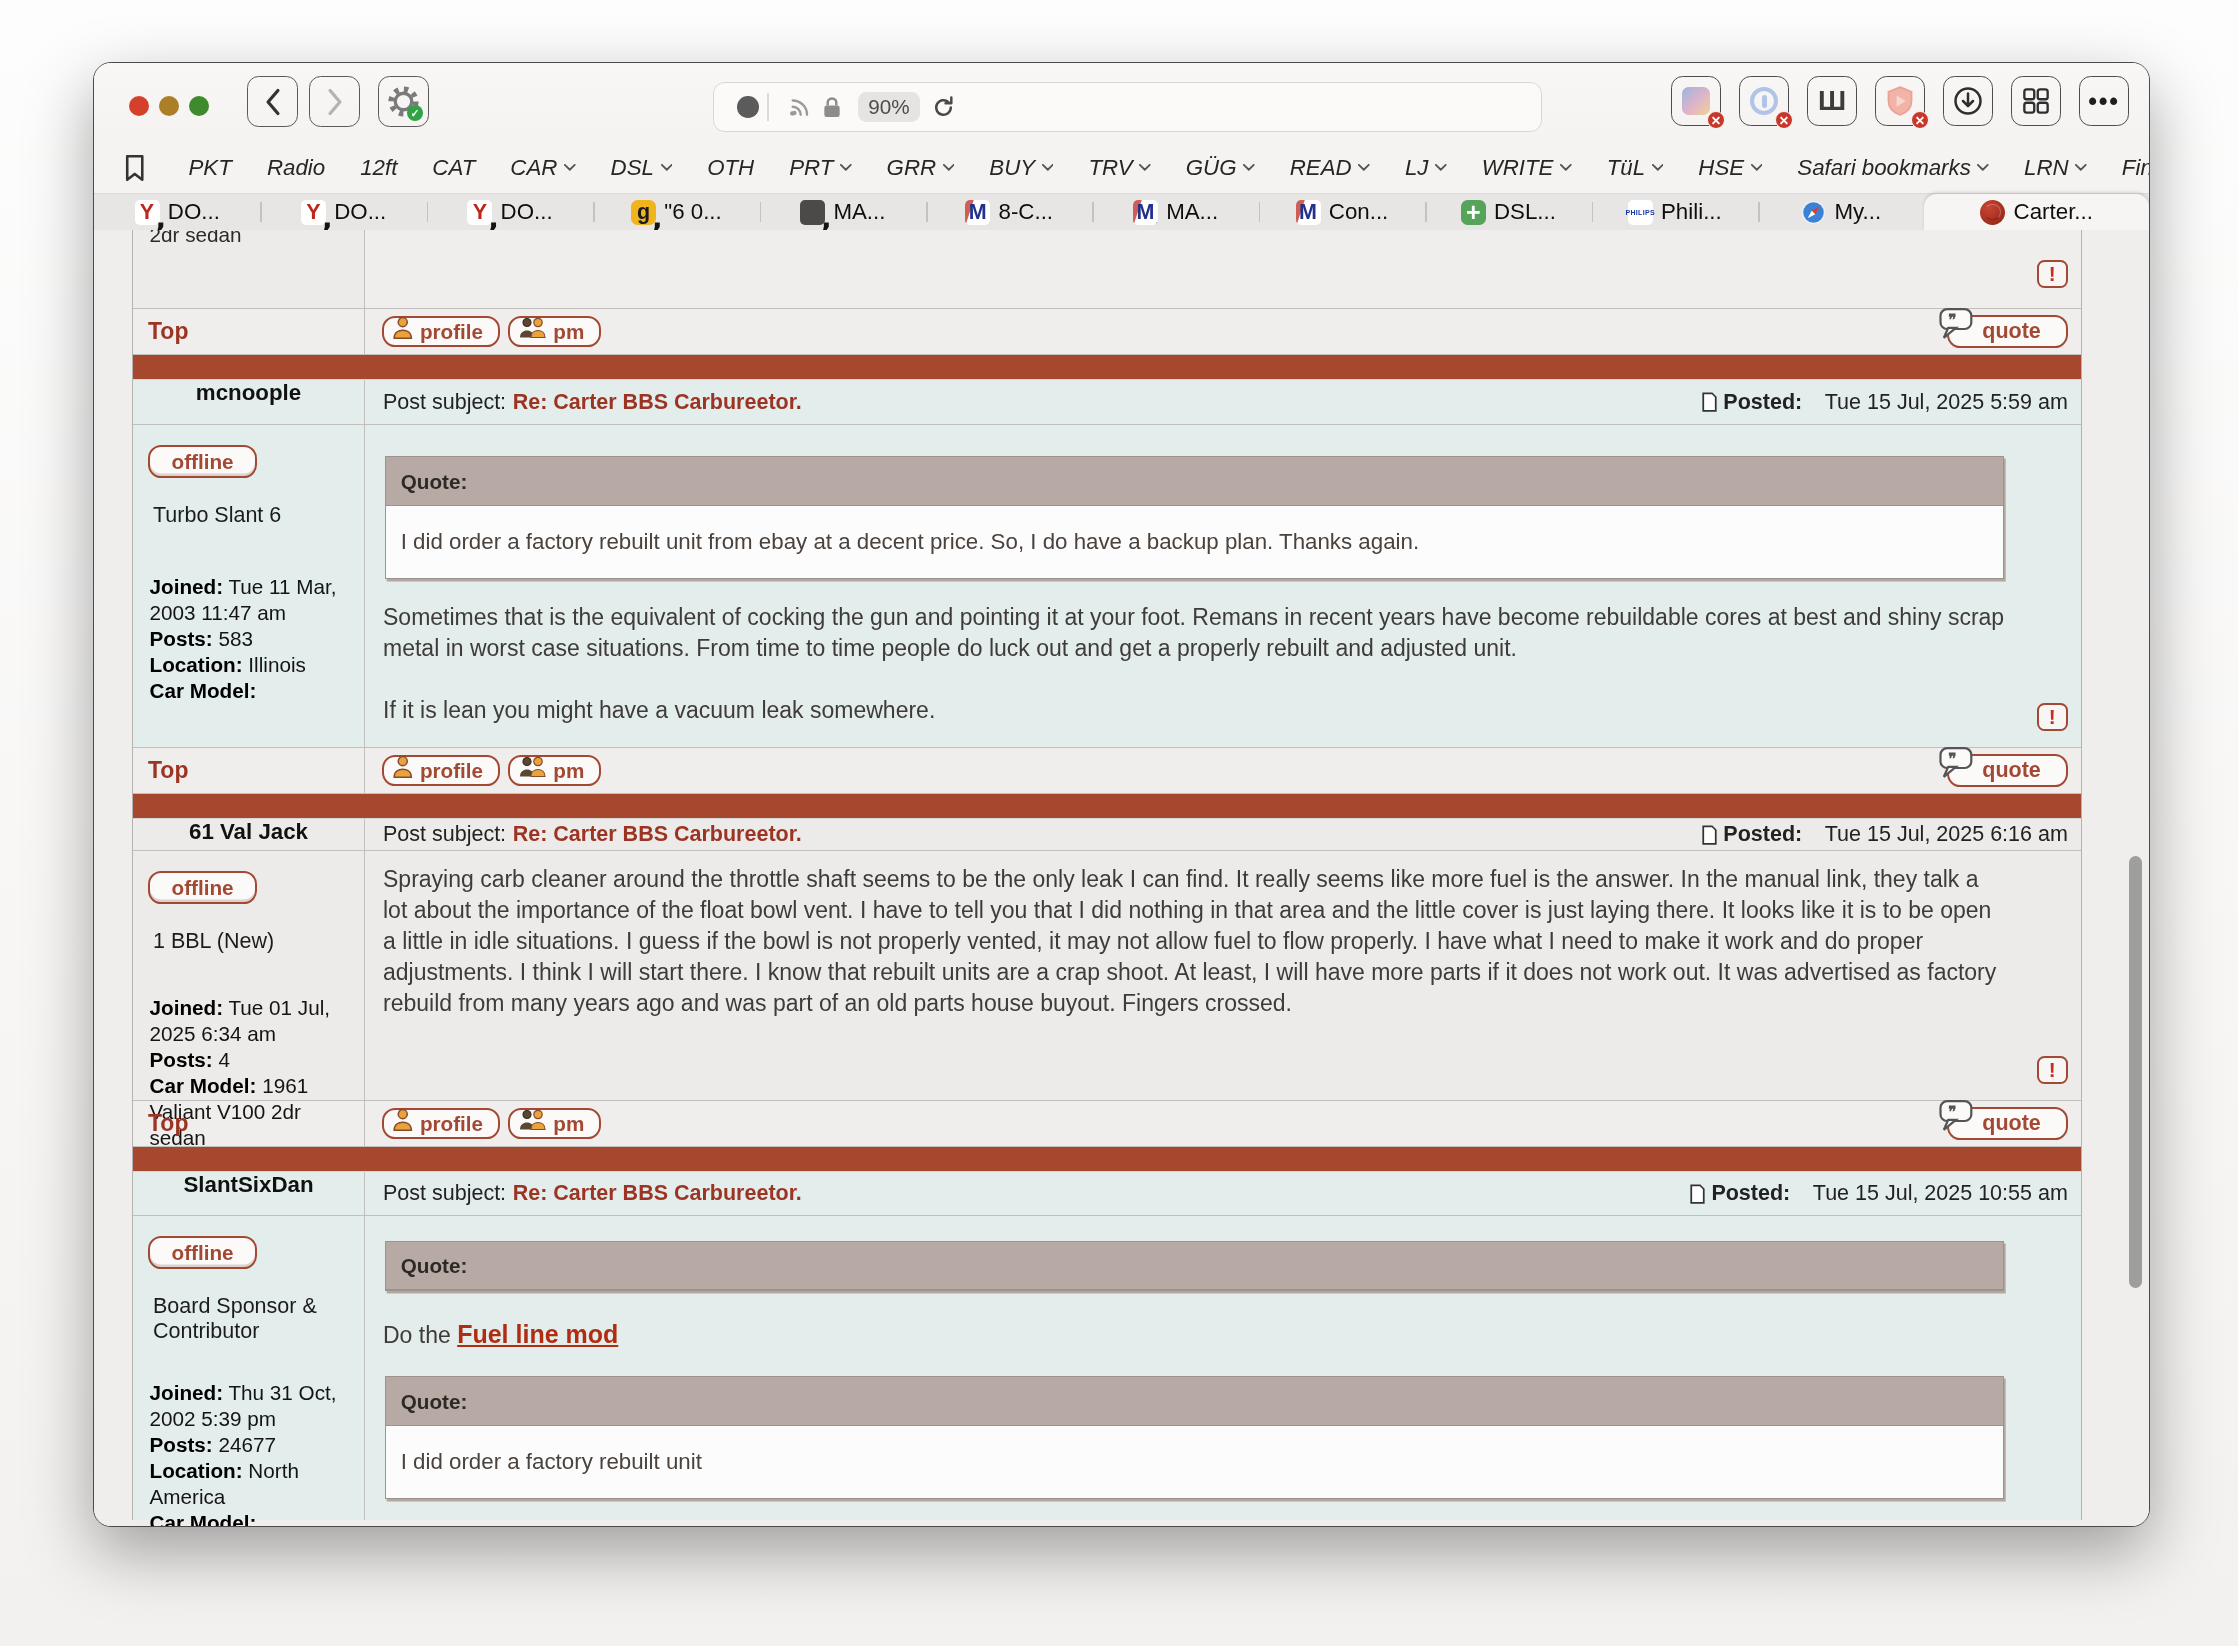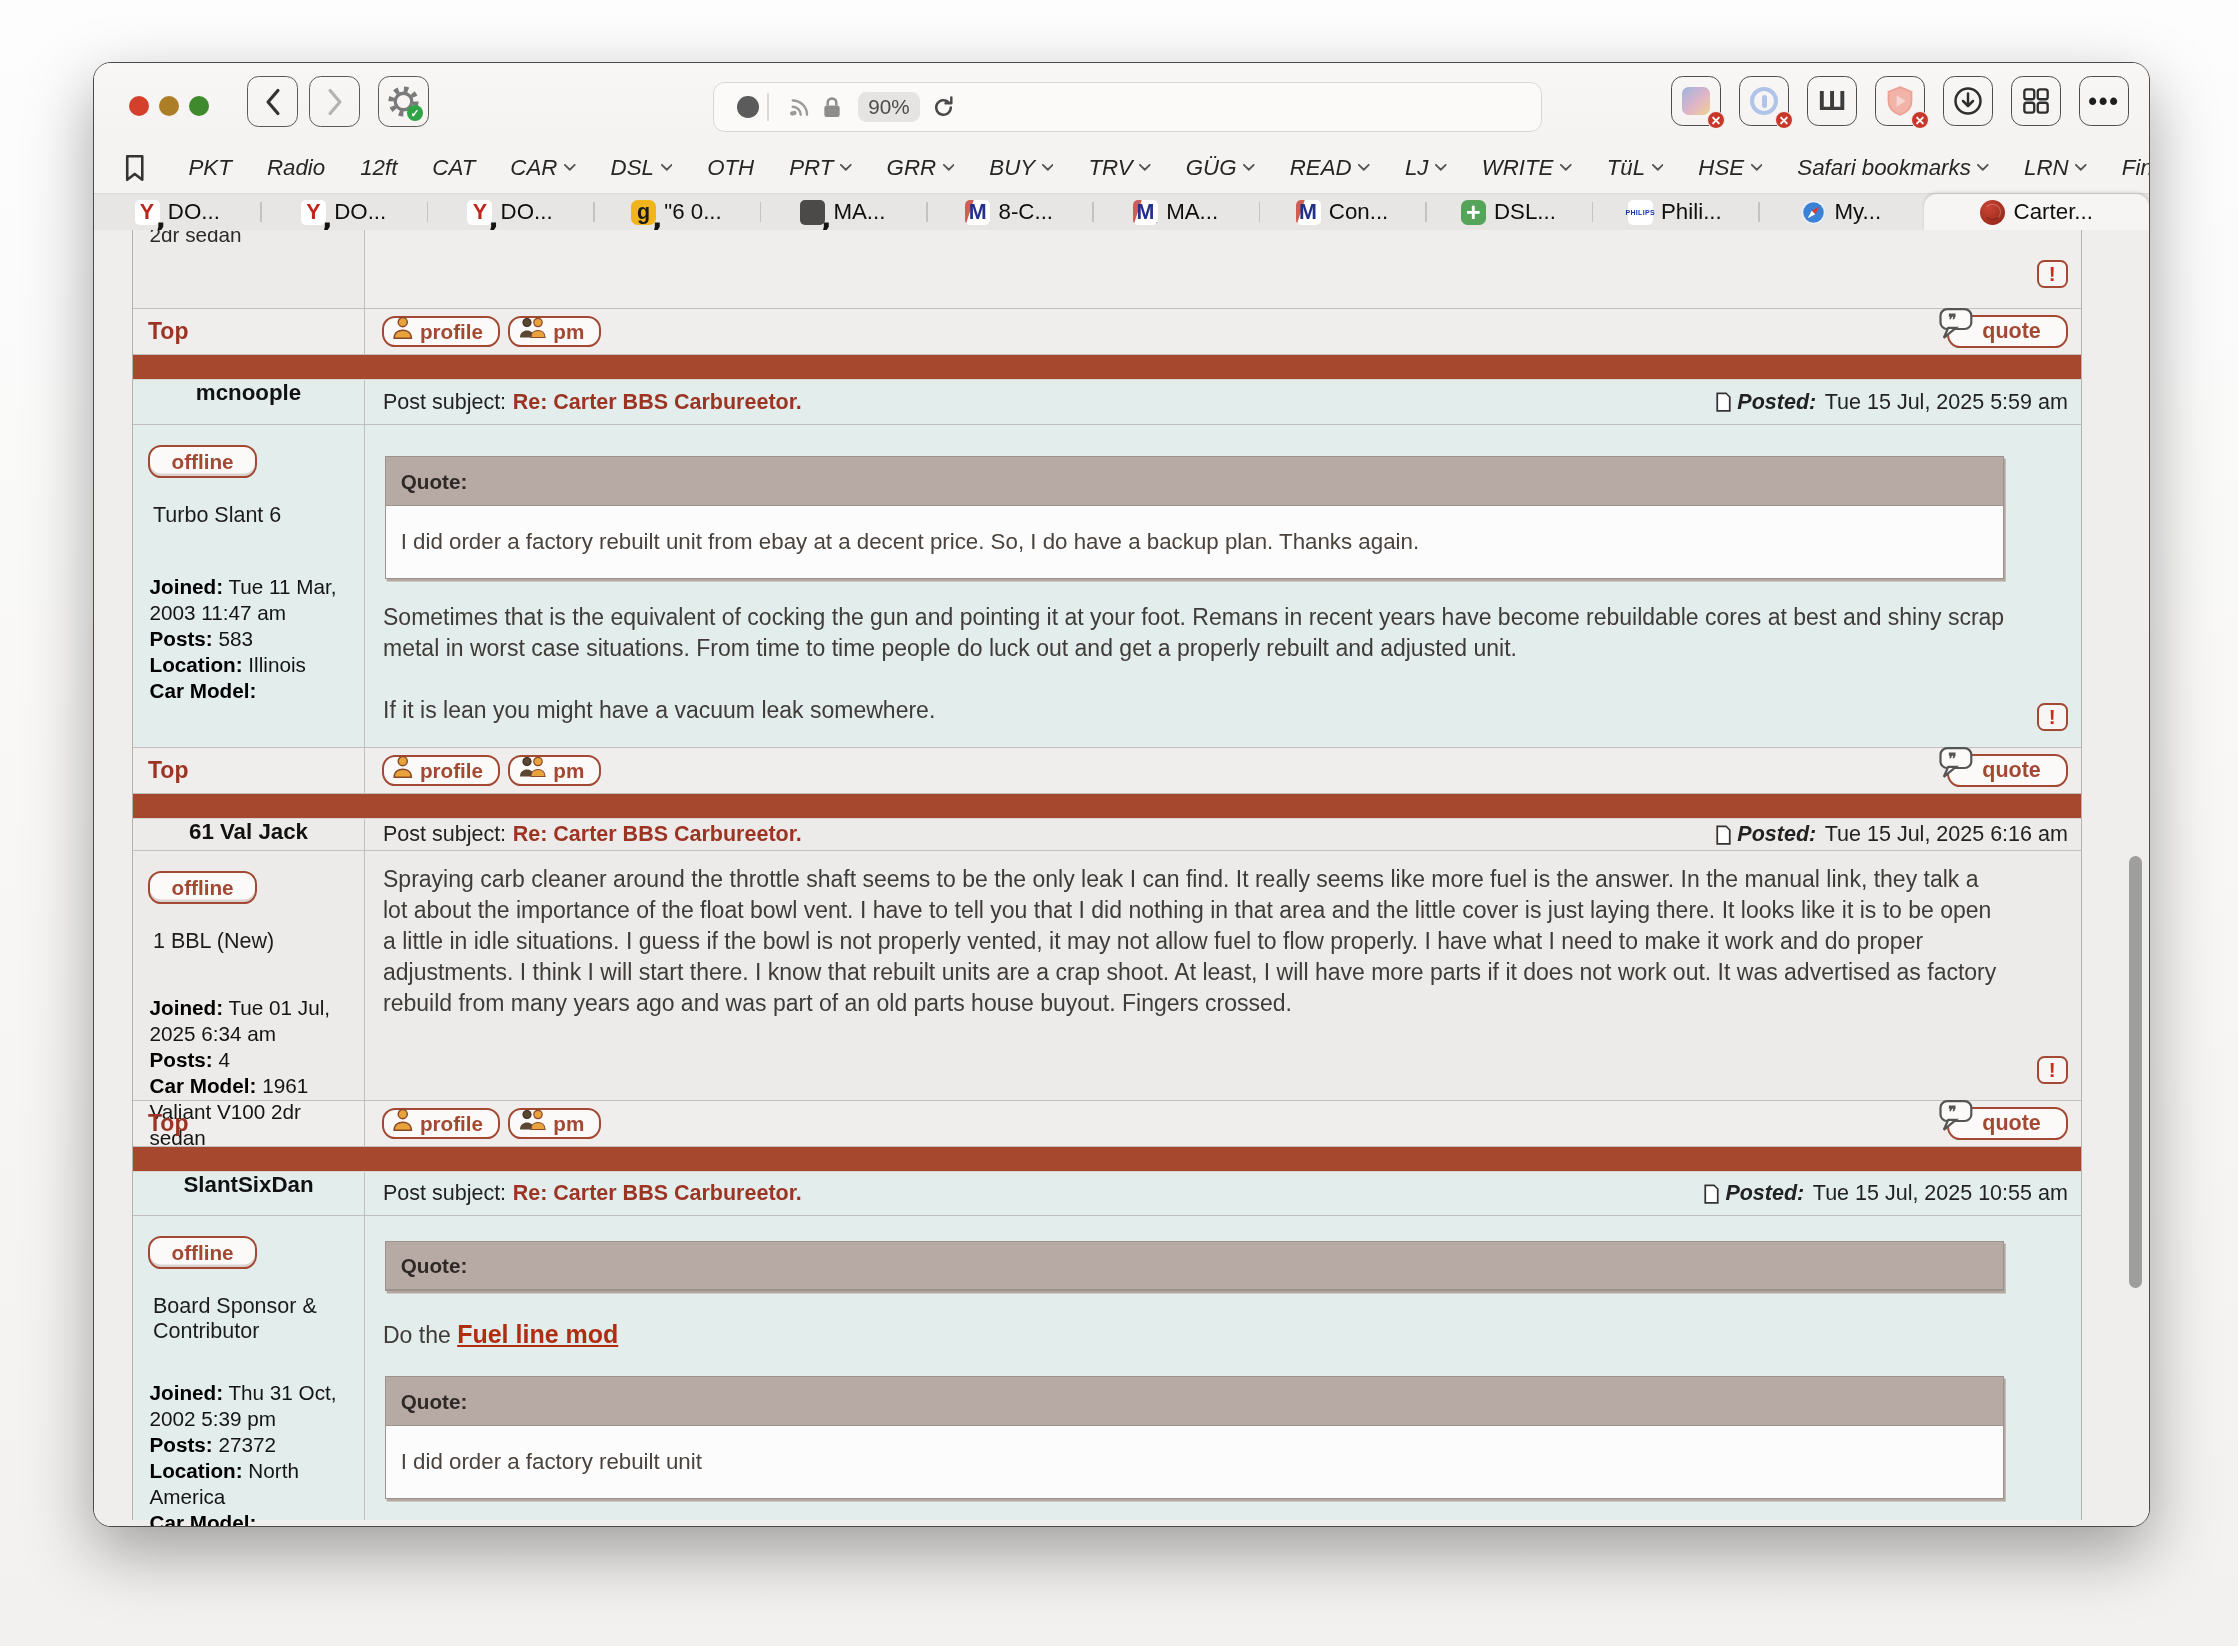--- a/index.html
+++ b/index.html
@@ -70,21 +70,21 @@
   .partial-tail{font-size:20.7px;font-weight:normal;color:#2d2a28;margin:-6.6px 0 0 16.5px;}
   .toprow{height:46px;background:var(--toprowbg);align-items:center;}
   .toplink{font-size:23px;font-weight:bold;color:var(--link);margin-left:15px;text-decoration:none;cursor:pointer;}
   .redbar{height:25px;background:var(--redbar);border-bottom:1.7px solid #D8D6D4;}
   .phead{align-items:center;}
   .phead .cell-side{display:flex;align-items:flex-start;justify-content:center;align-self:stretch;}
   .author{font-size:22.3px;font-weight:bold;color:#111;}
   .headline{display:flex;align-items:center;justify-content:space-between;padding:0 13.2px 0 18px;font-size:21.5px;color:#222;height:43px;}
   .subject{color:var(--link);font-weight:bold;margin-left:6.6px;}
   .posted{display:flex;align-items:center;gap:6.6px;white-space:nowrap;}
-  .posted b{margin-right:2px;font-style:italic;}
+  .posted b{margin-right:16px;}
   .pbody .cell-side{padding:0;}
   .offline{display:inline-block;margin:20px 0 0 15px;padding:2.5px 21.5px;font-size:20.7px;font-weight:bold;color:var(--btn-red);
     background:#FBFAF9;border:2.5px double var(--btn-red);border-radius:13.2px;box-shadow:inset 0 -2.5px 0 #d9d2cf;}
   .rank{font-size:21.5px;color:#1c1c1c;margin:25px 0 0 20px;}
   .stats{font-size:20.7px;line-height:26px;color:#141414;margin:46px 15px 0 16.5px;}
   .stats b{color:#000;}
   .pbtext{padding:3.3px 74px 0 18px;font-size:23px;line-height:31px;color:var(--bodytext);}
   .para{margin-top:23px;}
   .quoteblock{margin:26.5px 3.3px 0 1.7px;background:#FDFCFC;border:1.7px solid #9A9390;box-shadow:1.7px 2.5px 0 #B3A79F;}
   .quoteblock .qhead{background:var(--quotehead);padding:8.3px 15px;font-size:20.7px;font-weight:bold;color:#2E2926;border-bottom:1.7px solid #9A9390;}
@@ -578,21 +578,21 @@
             <span>Tue 15 Jul, 2025 10:55 am</span>
           </span>
         </div>
       </div>
       <div class="row pbody theme-blue" style="height:304px;border-bottom:none">
         <div class="cell-side">
           <span class="offline">offline</span>
           <div class="rank" style="width:165px">Board Sponsor &amp; Contributor</div>
           <div class="stats" style="margin-top:36px">
             <b>Joined:</b> <span>Thu 31 Oct, 2002 5:39 pm</span><br>
-            <b>Posts:</b> <span>27372</span><br>
+            <b>Posts:</b> <span>24677</span><br>
             <b>Location:</b> <span>North America</span><br>
             <b>Car Model:</b> <span></span>
           </div>
         </div>
         <div class="cell-body">
           <div class="pbtext">
             <div class="quoteblock" style="margin-top:21.5px">
               <div class="qhead">Quote:</div>
             </div>
             <div class="linkline">

